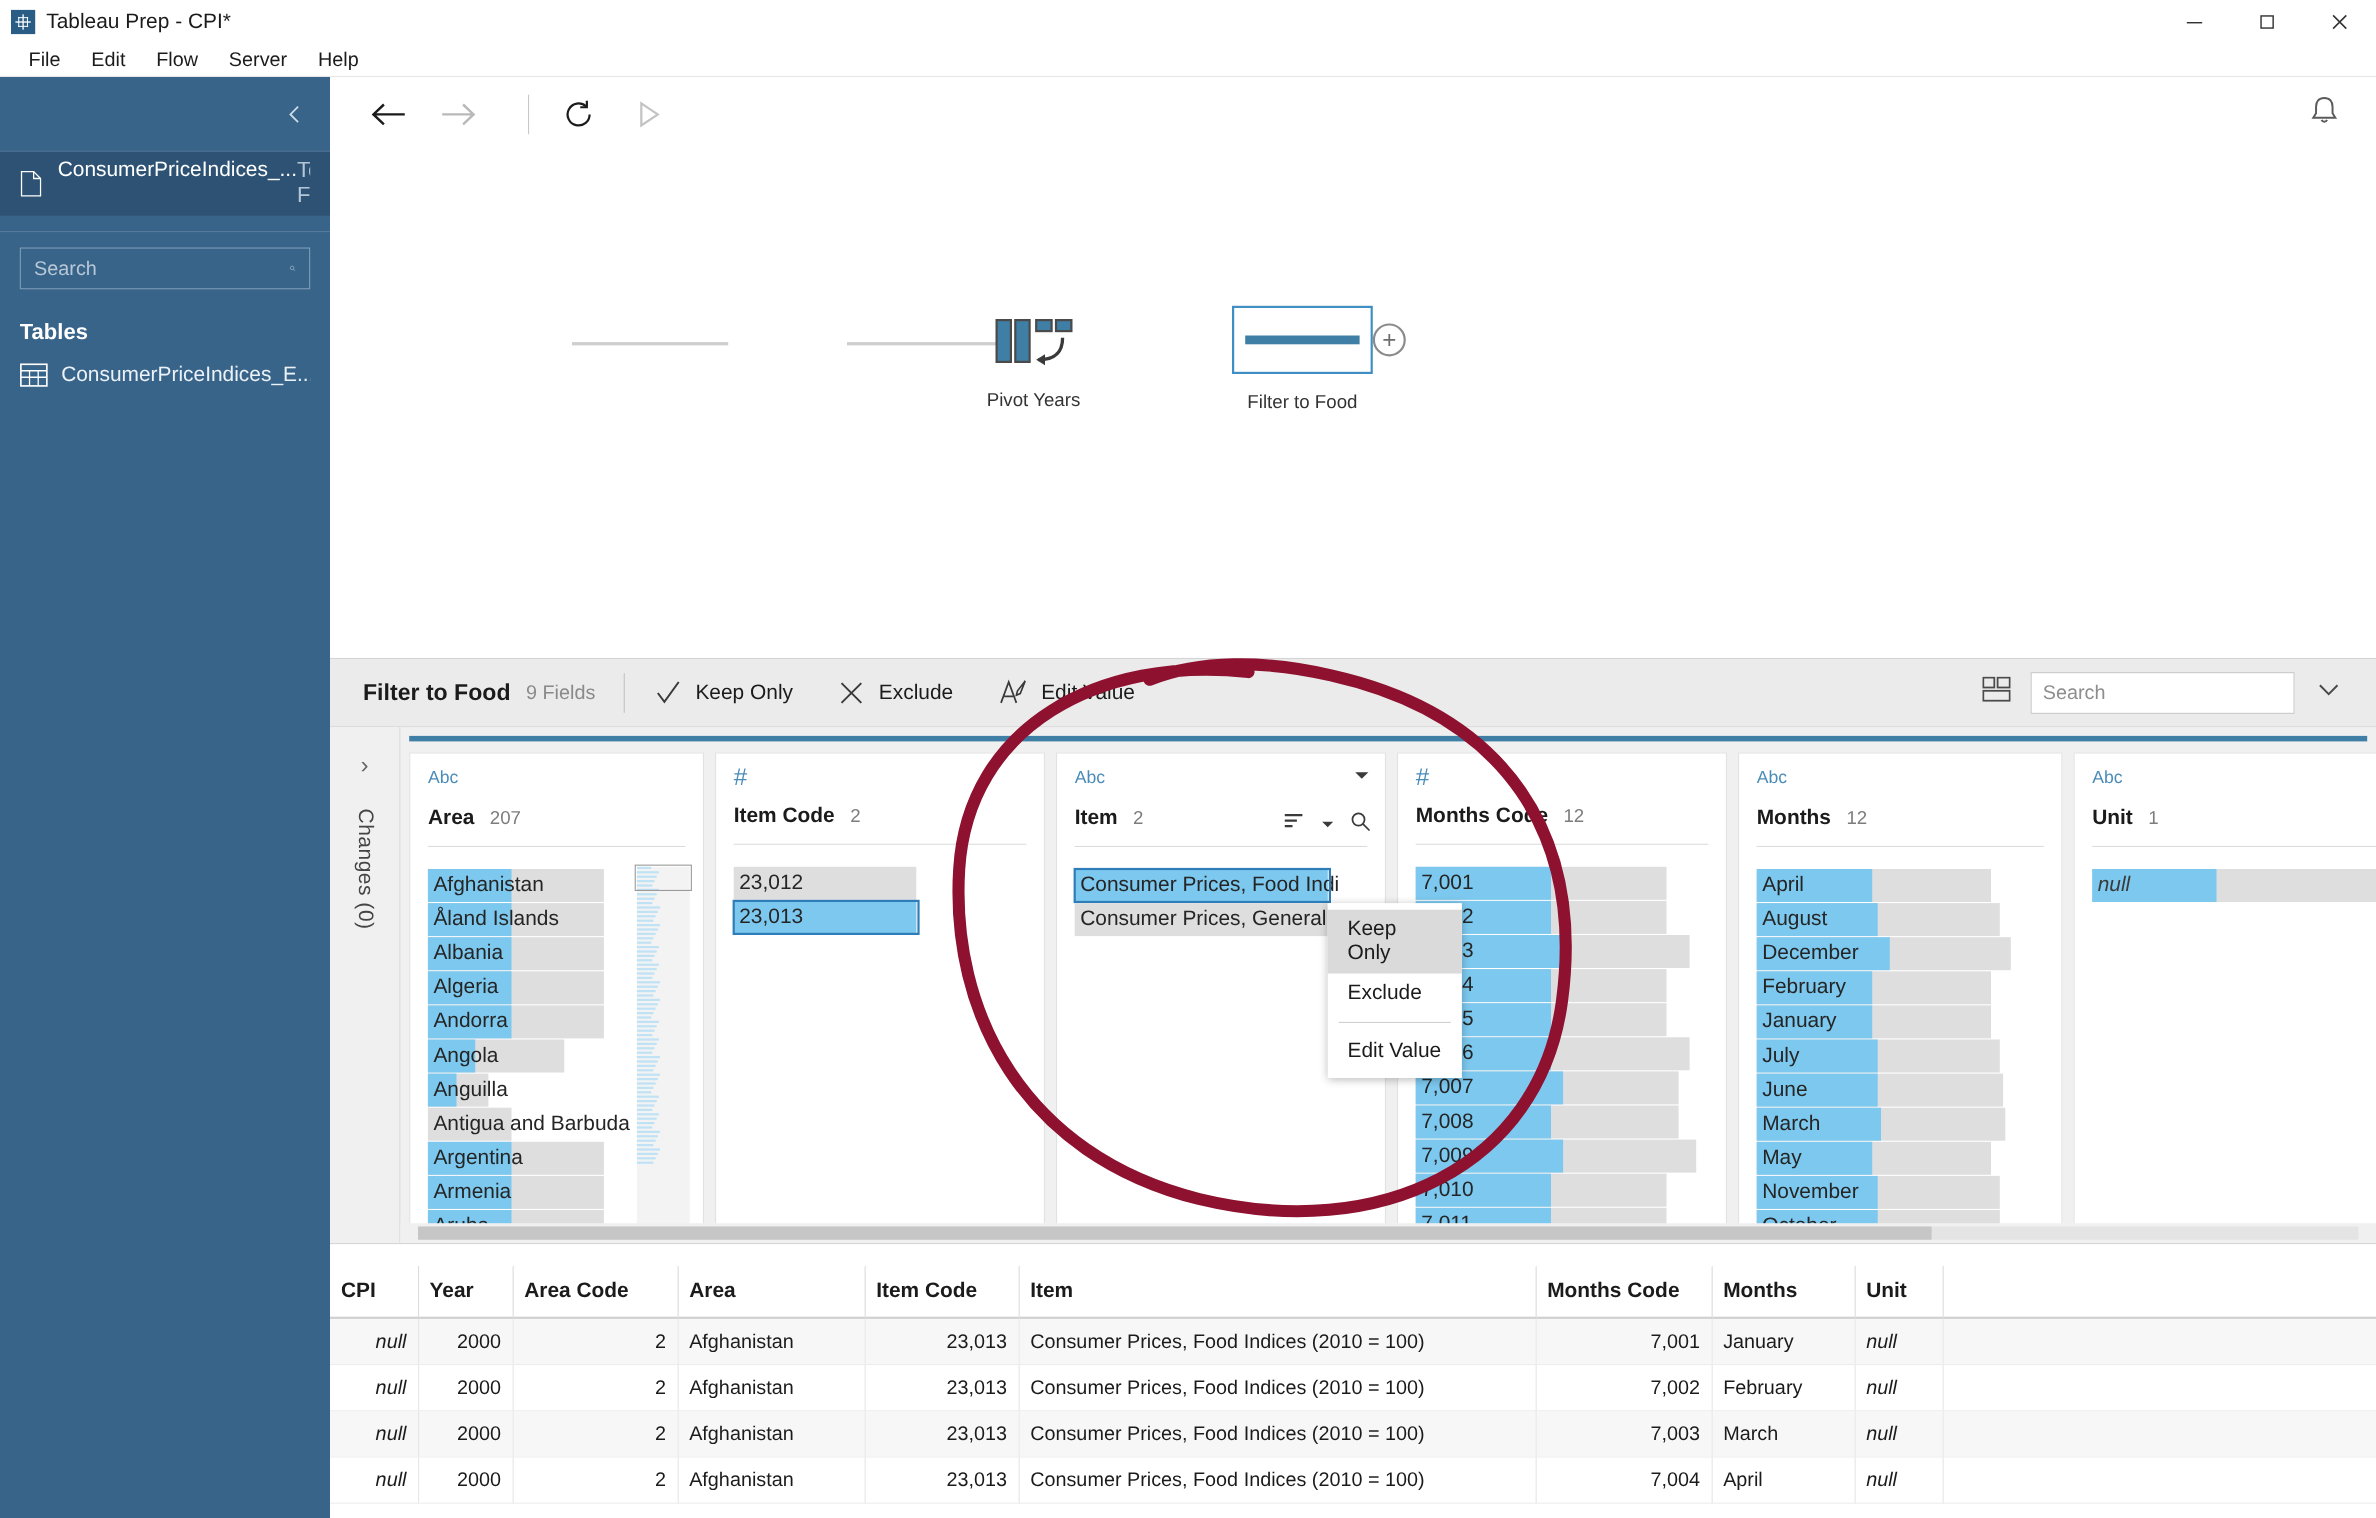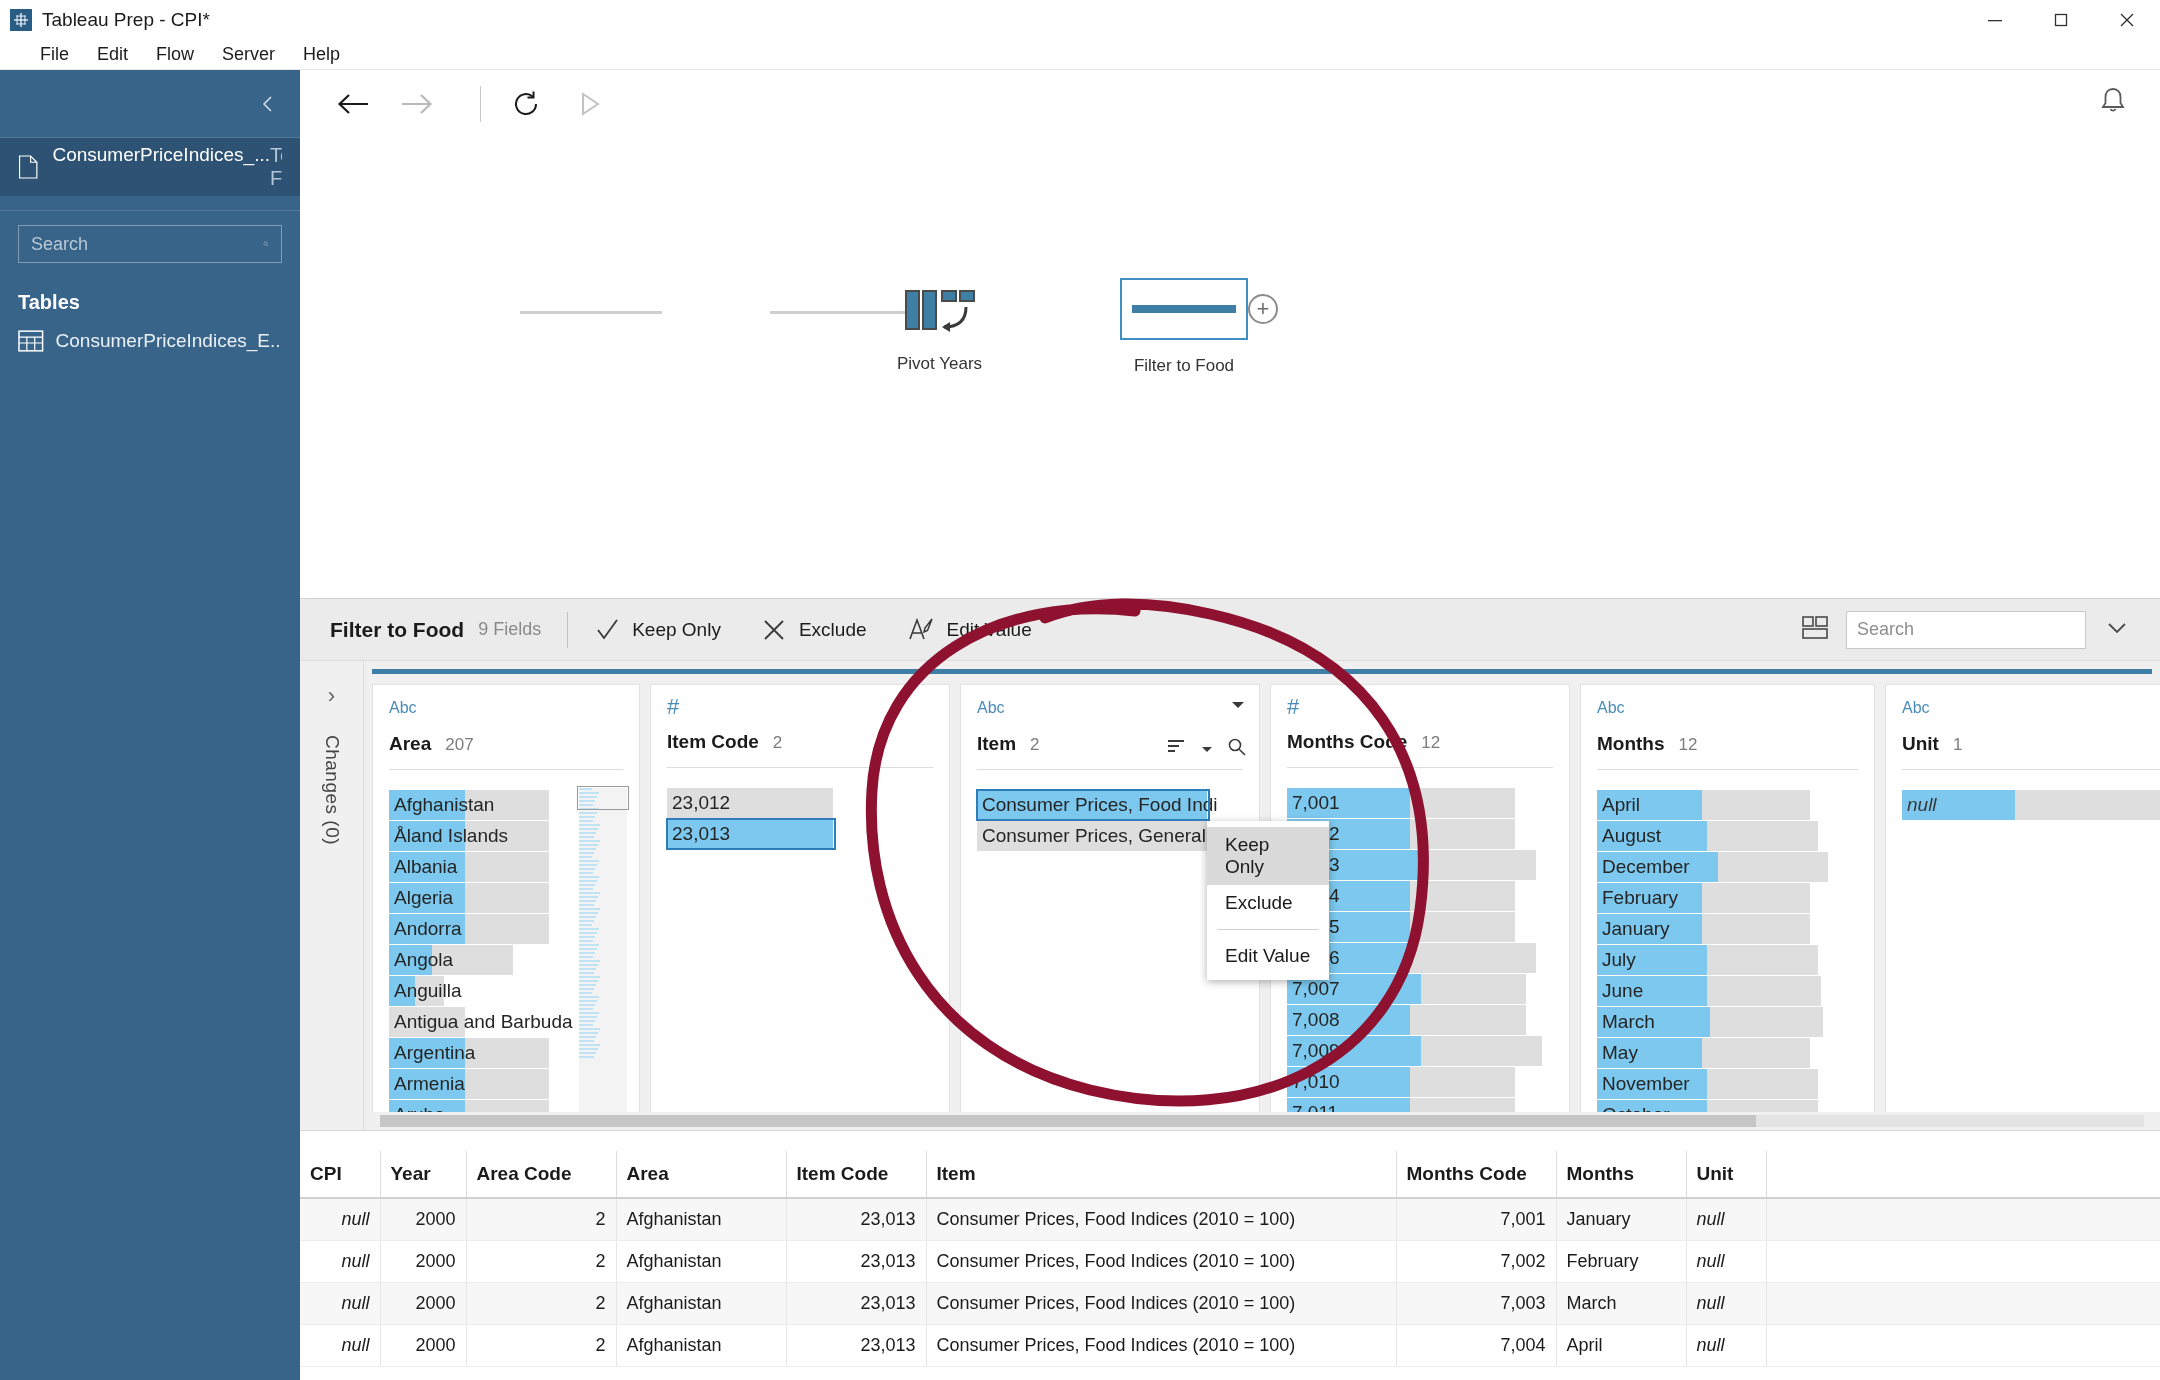--- a/index.html
+++ b/index.html
@@ -27,21 +27,21 @@
   .tb-title { font-size: 19px; color: #1b1b1b; }
   .winbtns { margin-left: auto; display: flex; height: 40px; }
   .winbtn {
     width: 66px; height: 40px; display: flex; align-items: center; justify-content: center;
     color: #333;
   }
 
   
   .menubar {
     height: 30px; display: flex; align-items: center;
-    padding-left: 26px; background: #ffffff; gap: 0px;
+    padding-left: 12px; background: #ffffff; gap: 0px;
     border-bottom: 1px solid #e6e6e6;
   }
   .menuitem { font-size: 18px; color: #1b1b1b; padding: 3px 14px; }
 
   
   .main { display: flex; height: 1310px; }
 
   
   .sidebar {
     width: 300px; background: #39648a; color: #ffffff;

